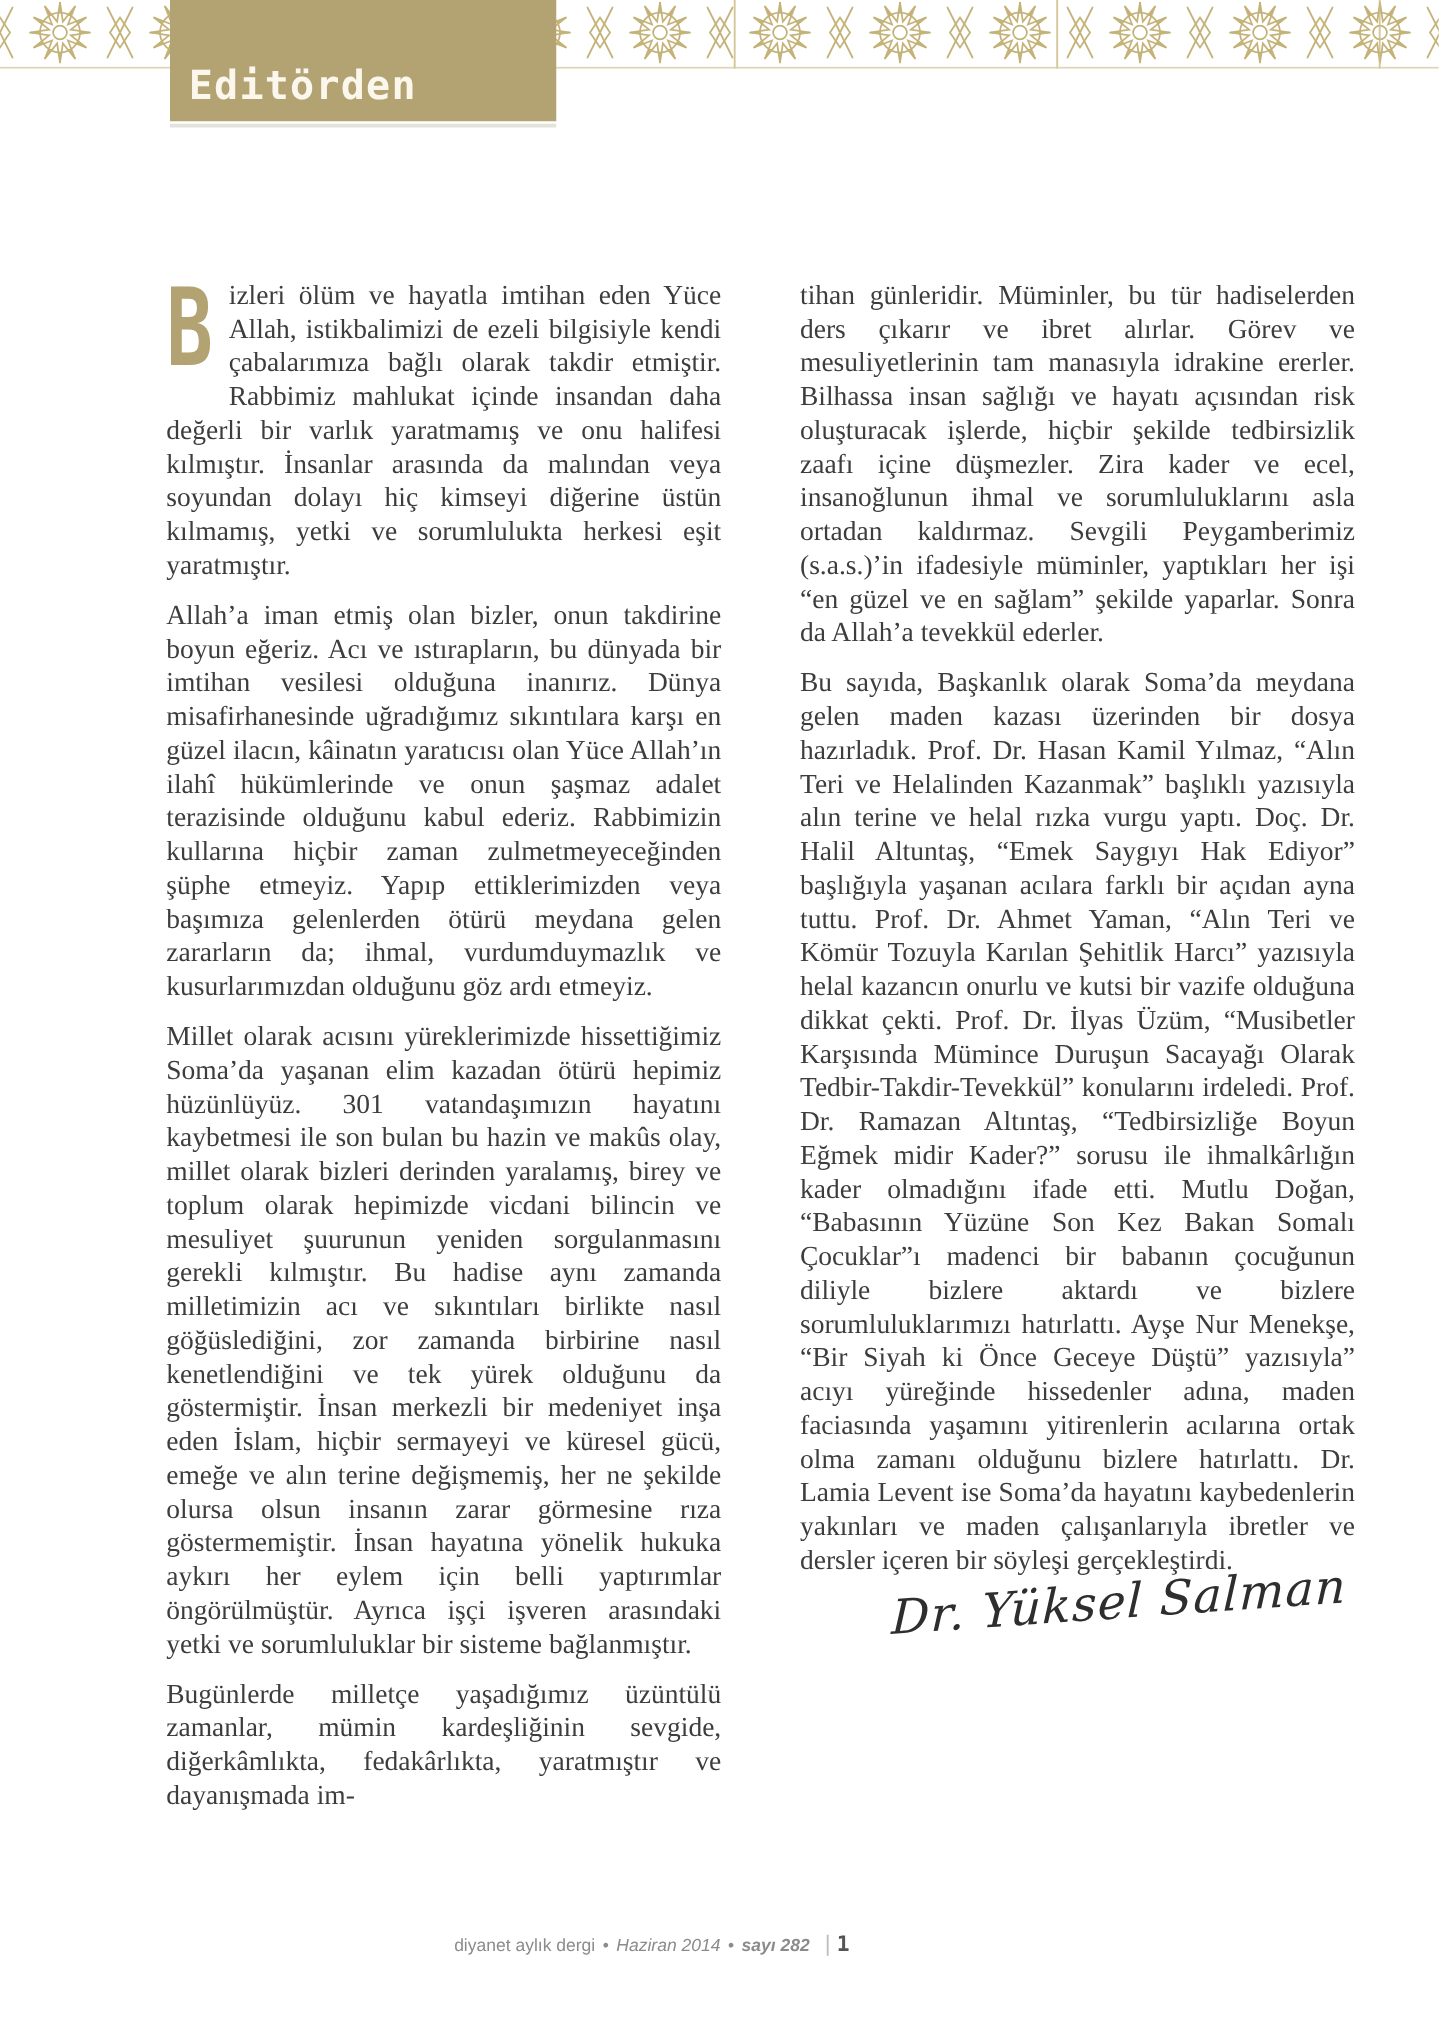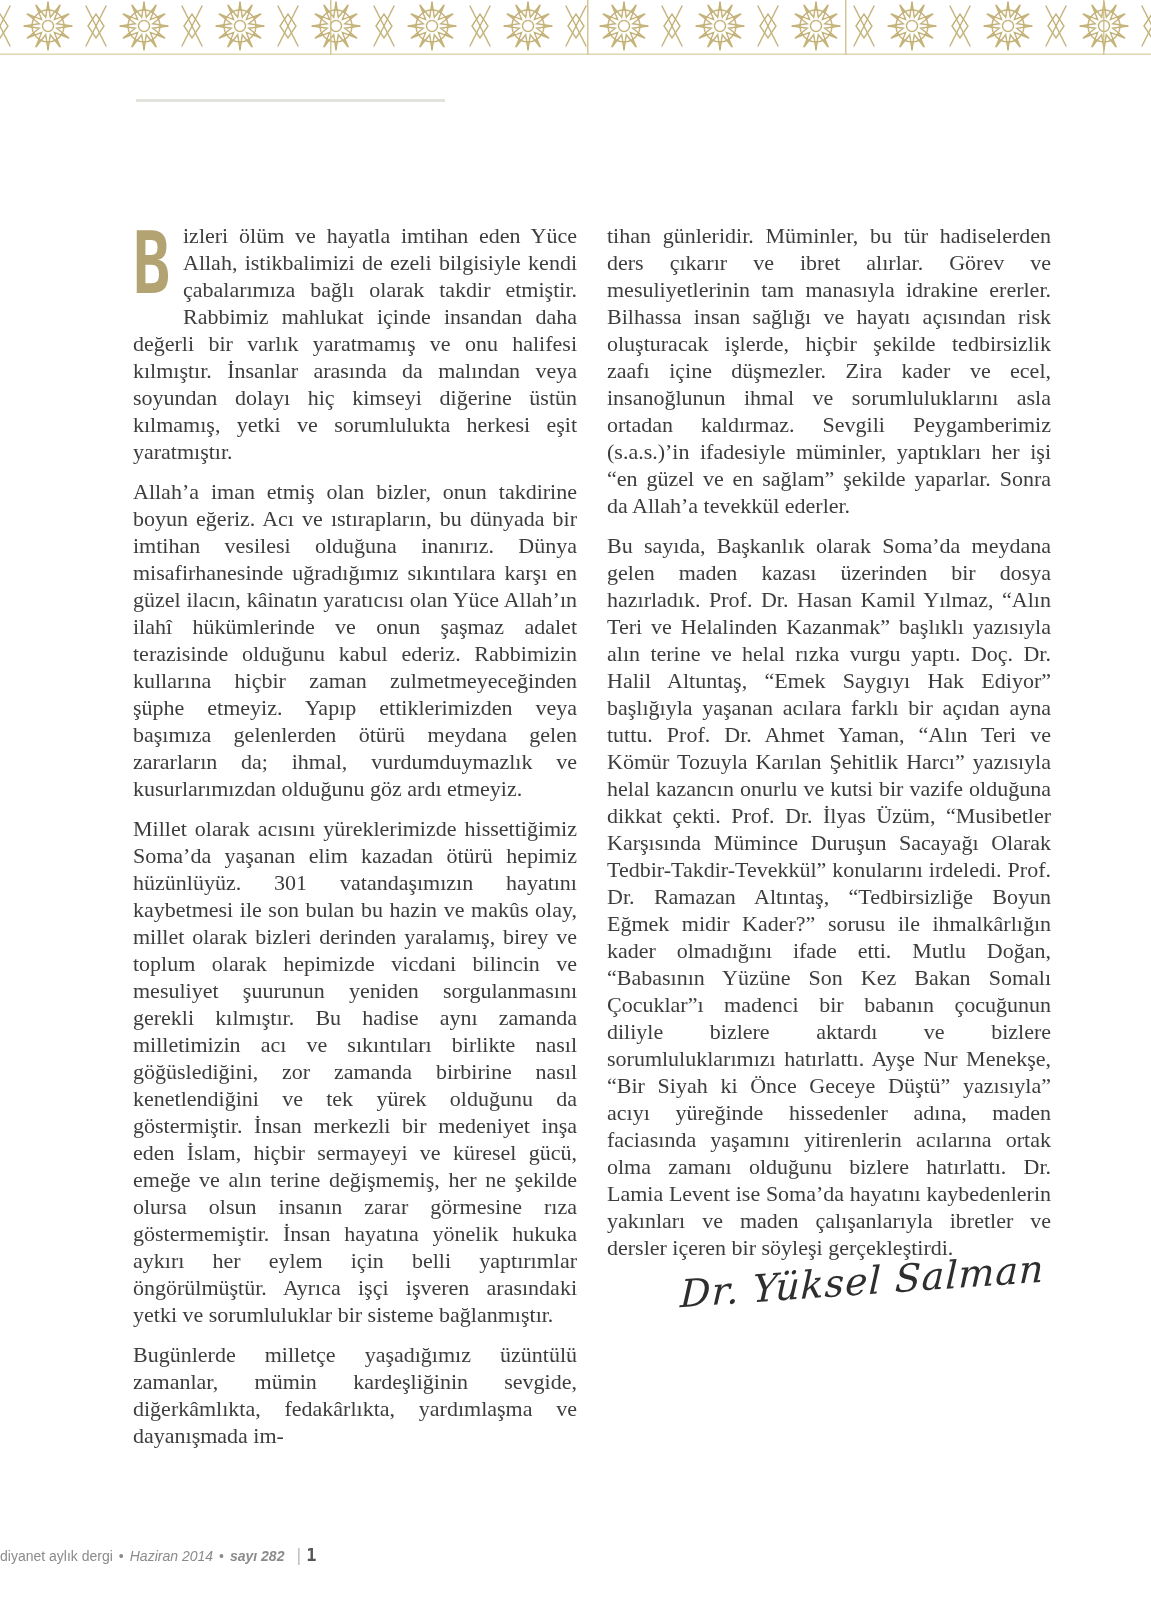--- a/index.html
+++ b/index.html
@@ -28,42 +28,42 @@
     background:#e4e2dc;
   }
 
   
   .col{
     position:absolute;top:222px;width:444px;
     font-size:22px;line-height:27px;color:#3d3d3d;
     text-align:justify;
   }
   .col-left{left:133px;}
-  .col-right{left:607px;}
+  .col-right{left:640px;}
   .col p{margin:0 0 13px 0;}
   .col p:last-of-type{margin-bottom:0;}
 
   .dropcap{
     float:left;width:40px;height:81px;margin:3px 10px 0 0;
     font-family:"DejaVu Sans Mono",monospace;font-weight:bold;
     font-size:86px;line-height:76px;color:#b3a372;
     transform:scaleX(.72);transform-origin:0 0;white-space:nowrap;
   }
 
   
   .signature{
     margin:10px 6px 0 0;text-align:right;
     font-family:"DejaVu Serif",serif;font-style:italic;
     font-size:38px;letter-spacing:1px;color:#2e2e2e;
     transform:rotate(-4deg) skewX(-6deg);
   }
 
   
   .footer{
-    position:absolute;top:1545px;left:0;width:1043px;text-align:left;
+    position:absolute;top:1545px;left:0;width:1043px;text-align:center;
     font-family:"Liberation Sans",sans-serif;font-size:14px;color:#8b8b8b;
     white-space:nowrap;
   }
   .f-sep{margin:0 6px;color:#8b8b8b;}
   .f-date{font-style:italic;}
   .f-issue{font-style:italic;font-weight:bold;}
   .f-bar{color:#bdbdbd;font-size:18px;margin:0 5px 0 12px;font-weight:normal;}
   .f-page{
     font-family:"DejaVu Sans Mono",monospace;font-weight:bold;
     font-size:17px;color:#555555;
@@ -112,27 +112,30 @@
         <use href="#tile" x="960"></use>
       <use href="#tile" x="1056"></use>
       <rect x="330" y="0" width="1.5" height="55" fill="#cdbd85" opacity="0.85"></rect>
       <rect x="587" y="0" width="1.5" height="55" fill="#cdbd85" opacity="0.85"></rect>
       <rect x="845" y="0" width="1.5" height="55" fill="#cdbd85" opacity="0.85"></rect>
       <rect x="1103" y="0" width="1.5" height="55" fill="#cdbd85" opacity="0.85"></rect>
       <rect x="0" y="53.5" width="1151" height="1.5" fill="#d8caa0" opacity="0.8"></rect>
     </svg>
   </div>
 
+  <div class="title-box">
+    <span class="title-label">Editörden</span>
+  </div>
   <div class="title-shadow"></div>
 
   <div class="col col-left">
     <p><span class="dropcap">B</span><span>izleri ölüm ve hayatla imtihan eden Yüce Allah, istikbalimizi de ezeli bilgisiyle kendi çabalarımıza bağlı olarak takdir etmiştir. Rabbimiz mahlukat içinde insandan daha değerli bir varlık yaratmamış ve onu halifesi kılmıştır. İnsanlar arasında da malından veya soyundan dolayı hiç kimseyi diğerine üstün kılmamış, yetki ve sorumlulukta herkesi eşit yaratmıştır.</span></p>
     <p>Allah’a iman etmiş olan bizler, onun takdirine boyun eğeriz. Acı ve ıstırapların, bu dünyada bir imtihan vesilesi olduğuna inanırız. Dünya misafirhanesinde uğradığımız sıkıntılara karşı en güzel ilacın, kâinatın yaratıcısı olan Yüce Allah’ın ilahî hükümlerinde ve onun şaşmaz adalet terazisinde olduğunu kabul ederiz. Rabbimizin kullarına hiçbir zaman zulmetmeyeceğinden şüphe etmeyiz. Yapıp ettiklerimizden veya başımıza gelenlerden ötürü meydana gelen zararların da; ihmal, vurdumduymazlık ve kusurlarımızdan olduğunu göz ardı etmeyiz.</p>
     <p>Millet olarak acısını yüreklerimizde hissettiğimiz Soma’da yaşanan elim kazadan ötürü hepimiz hüzünlüyüz. 301 vatandaşımızın hayatını kaybetmesi ile son bulan bu hazin ve makûs olay, millet olarak bizleri derinden yaralamış, birey ve toplum olarak hepimizde vicdani bilincin ve mesuliyet şuurunun yeniden sorgulanmasını gerekli kılmıştır. Bu hadise aynı zamanda milletimizin acı ve sıkıntıları birlikte nasıl göğüslediğini, zor zamanda birbirine nasıl kenetlendiğini ve tek yürek olduğunu da göstermiştir. İnsan merkezli bir medeniyet inşa eden İslam, hiçbir sermayeyi ve küresel gücü, emeğe ve alın terine değişmemiş, her ne şekilde olursa olsun insanın zarar görmesine rıza göstermemiştir. İnsan hayatına yönelik hukuka aykırı her eylem için belli yaptırımlar öngörülmüştür. Ayrıca işçi işveren arasındaki yetki ve sorumluluklar bir sisteme bağlanmıştır.</p>
-    <p>Bugünlerde milletçe yaşadığımız üzüntülü zamanlar, mümin kardeşliğinin sevgide, diğerkâmlıkta, fedakârlıkta, yardımlaşma ve dayanışmada im-</p>
+    <p>Bugünlerde milletçe yaşadığımız üzüntülü zamanlar, mümin kardeşliğinin sevgide, diğerkâmlıkta, fedakârlıkta, yaratmıştır ve dayanışmada im-</p>
   </div>
 
   <div class="col col-right">
     <p>tihan günleridir. Müminler, bu tür hadiselerden ders çıkarır ve ibret alırlar. Görev ve mesuliyetlerinin tam manasıyla idrakine ererler. Bilhassa insan sağlığı ve hayatı açısından risk oluşturacak işlerde, hiçbir şekilde tedbirsizlik zaafı içine düşmezler. Zira kader ve ecel, insanoğlunun ihmal ve sorumluluklarını asla ortadan kaldırmaz. Sevgili Peygamberimiz (s.a.s.)’in ifadesiyle müminler, yaptıkları her işi “en güzel ve en sağlam” şekilde yaparlar. Sonra da Allah’a tevekkül ederler.</p>
     <p>Bu sayıda, Başkanlık olarak Soma’da meydana gelen maden kazası üzerinden bir dosya hazırladık. Prof. Dr. Hasan Kamil Yılmaz, “Alın Teri ve Helalinden Kazanmak” başlıklı yazısıyla alın terine ve helal rızka vurgu yaptı. Doç. Dr. Halil Altuntaş, “Emek Saygıyı Hak Ediyor” başlığıyla yaşanan acılara farklı bir açıdan ayna tuttu. Prof. Dr. Ahmet Yaman, “Alın Teri ve Kömür Tozuyla Karılan Şehitlik Harcı” yazısıyla helal kazancın onurlu ve kutsi bir vazife olduğuna dikkat çekti. Prof. Dr. İlyas Üzüm, “Musibetler Karşısında Mümince Duruşun Sacayağı Olarak Tedbir-Takdir-Tevekkül” konularını irdeledi. Prof. Dr. Ramazan Altıntaş, “Tedbirsizliğe Boyun Eğmek midir Kader?” sorusu ile ihmalkârlığın kader olmadığını ifade etti. Mutlu Doğan, “Babasının Yüzüne Son Kez Bakan Somalı Çocuklar”ı madenci bir babanın çocuğunun diliyle bizlere aktardı ve bizlere sorumluluklarımızı hatırlattı. Ayşe Nur Menekşe, “Bir Siyah ki Önce Geceye Düştü” yazısıyla” acıyı yüreğinde hissedenler adına, maden faciasında yaşamını yitirenlerin acılarına ortak olma zamanı olduğunu bizlere hatırlattı. Dr. Lamia Levent ise Soma’da hayatını kaybedenlerin yakınları ve maden çalışanlarıyla ibretler ve dersler içeren bir söyleşi gerçekleştirdi.</p>
     <div class="signature">Dr. Yüksel Salman</div>
   </div>
 
   <div class="footer">
     <span class="f-brand">diyanet aylık dergi</span><span class="f-sep">•</span><span class="f-date">Haziran 2014</span><span class="f-sep">•</span><span class="f-issue">sayı 282</span><span class="f-bar">|</span><span class="f-page">1</span>

